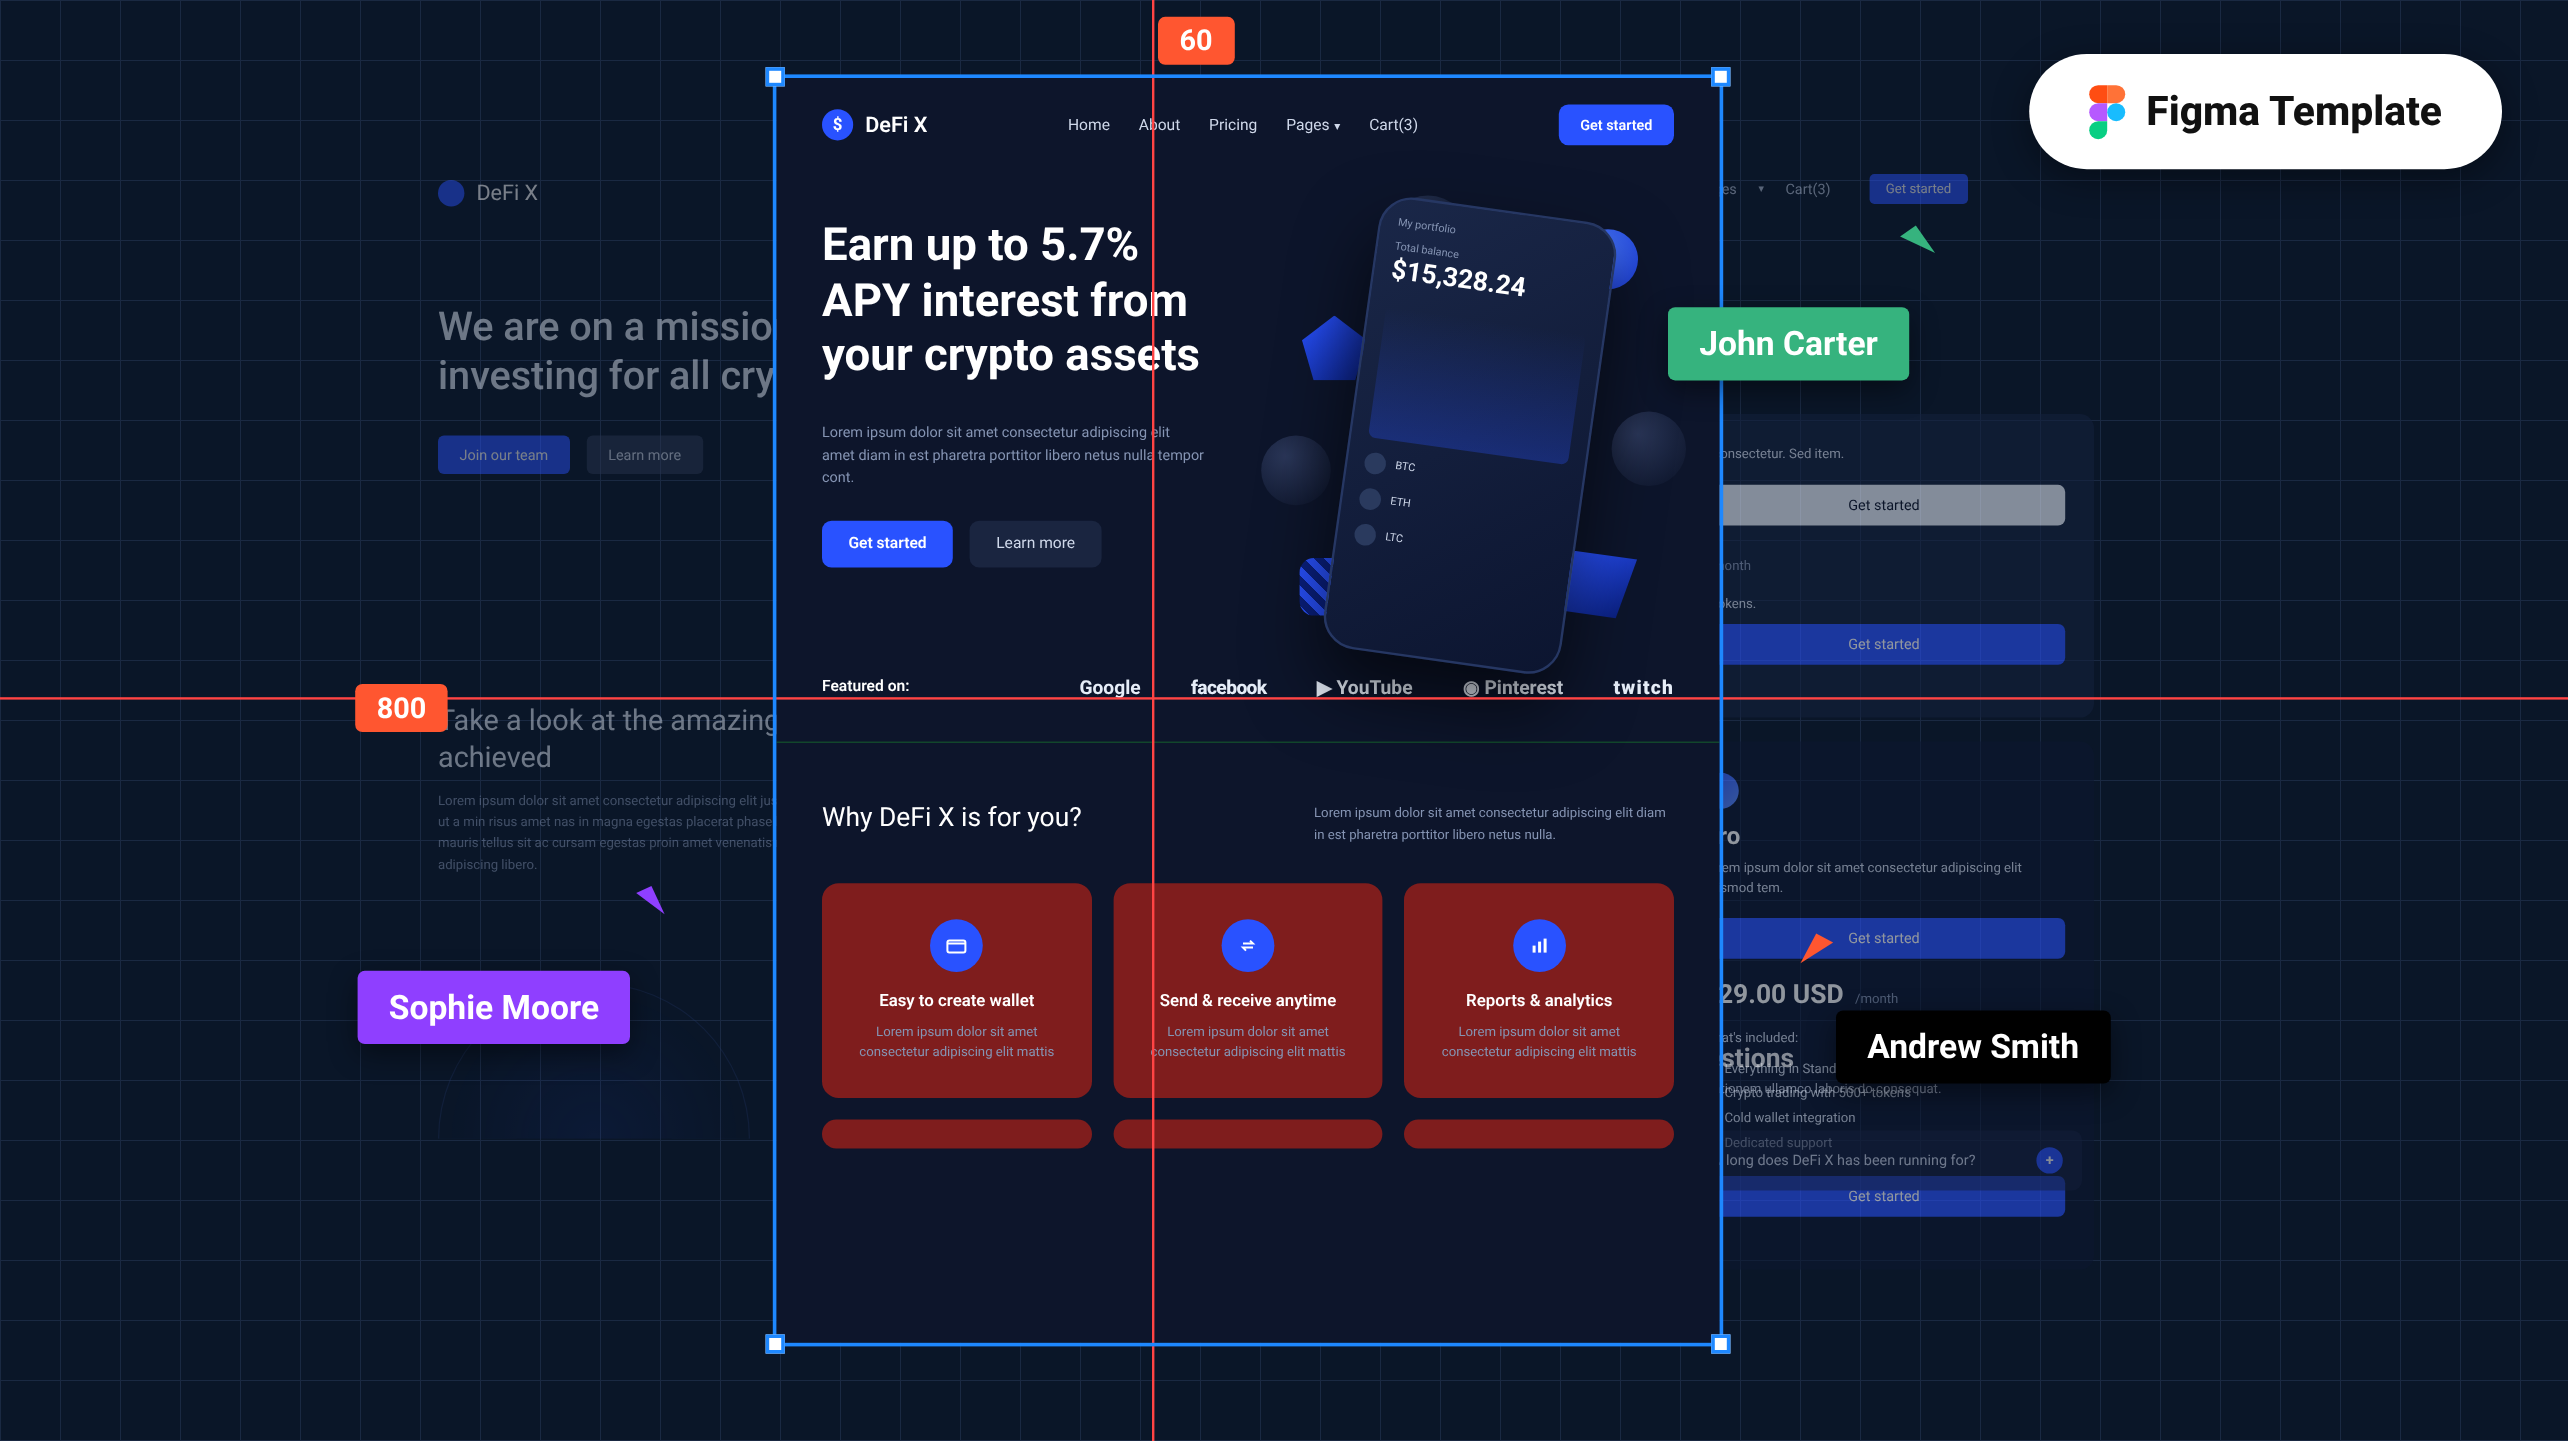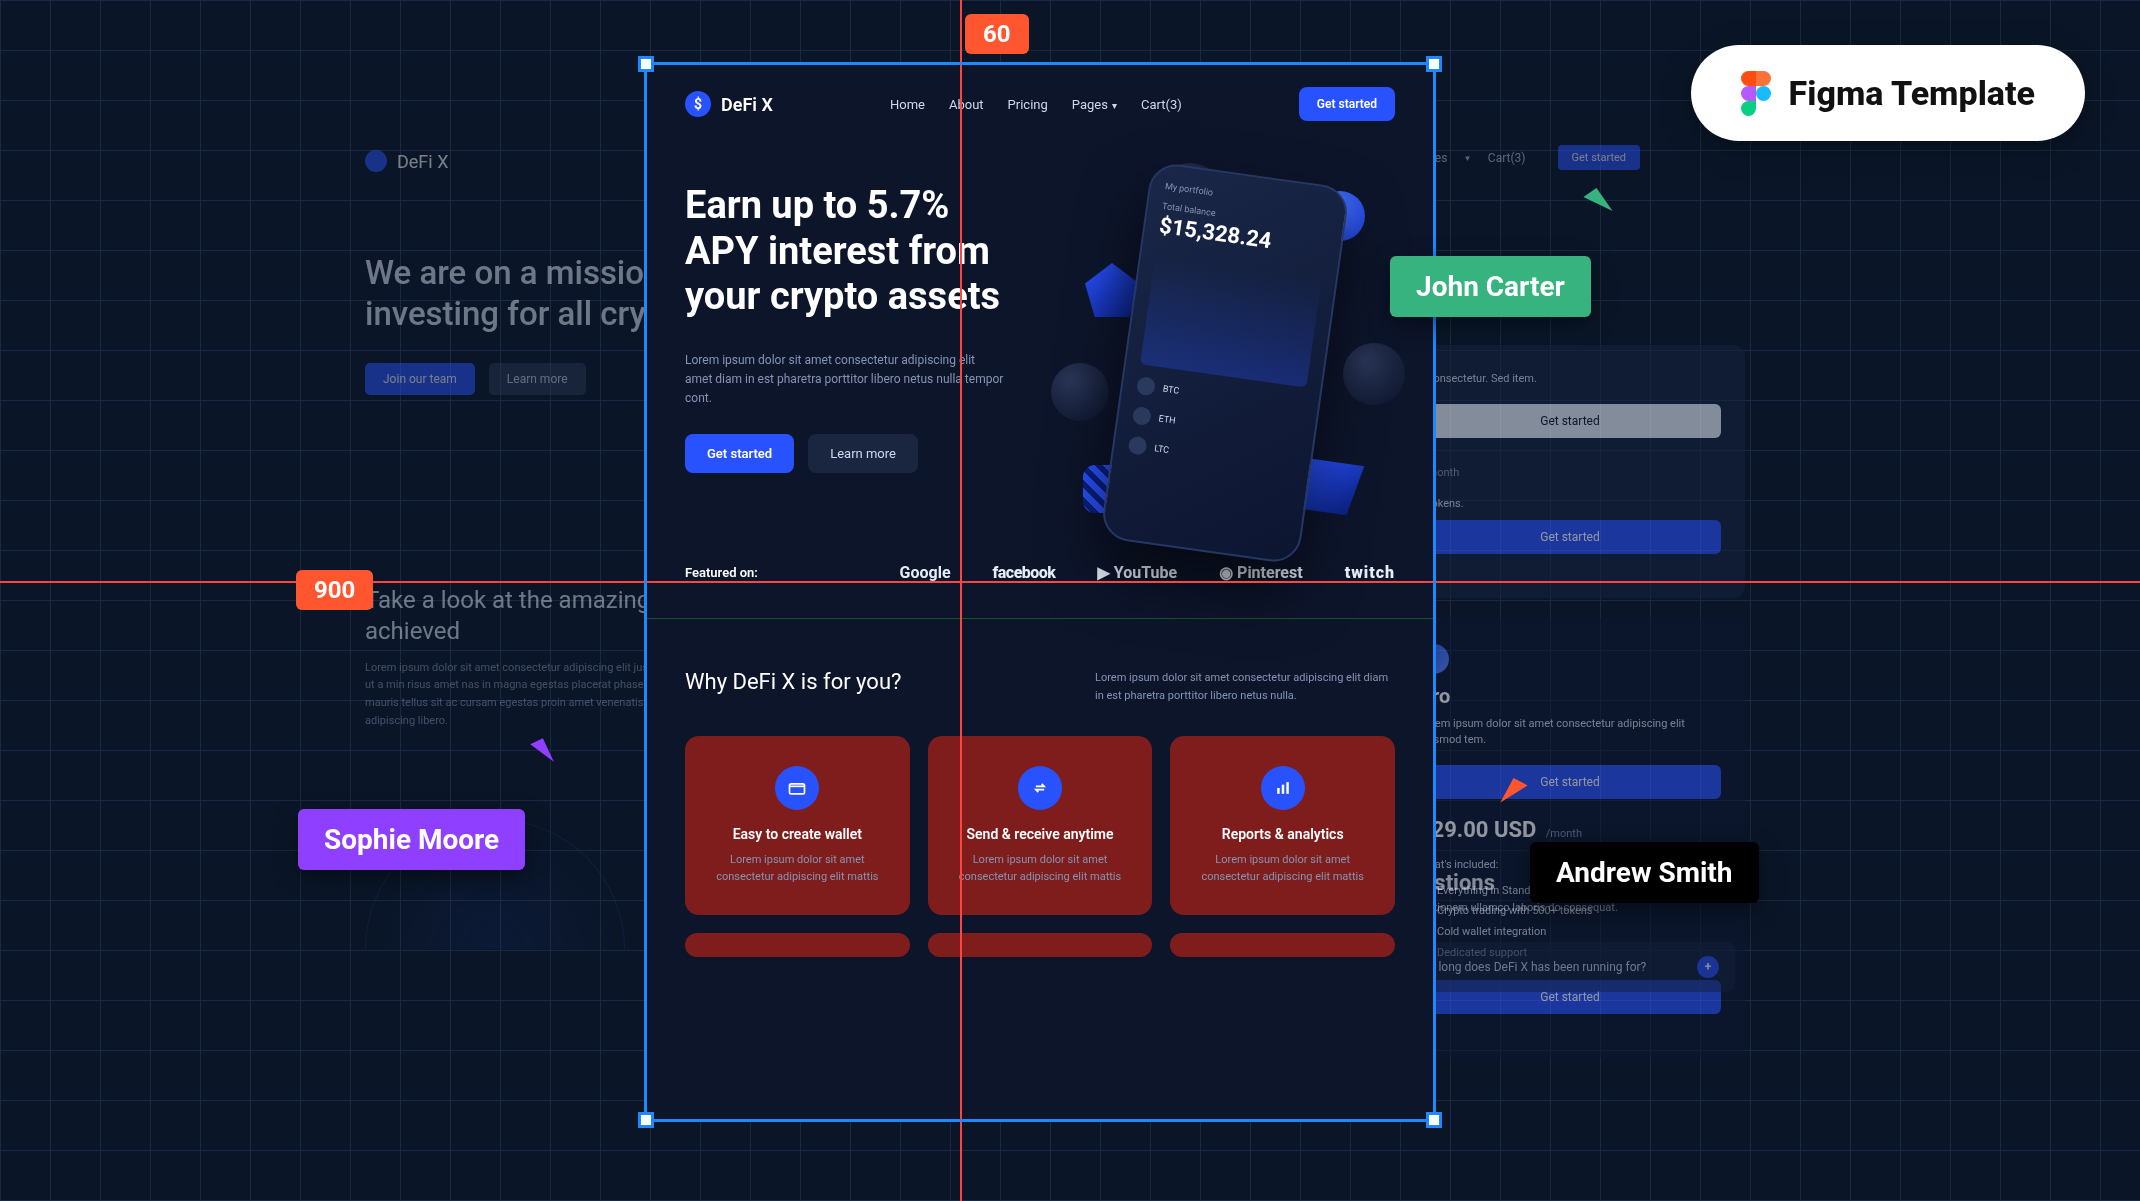--- a/index.html
+++ b/index.html
@@ -231,21 +231,21 @@
 .cards-row2 .card{height:24px;padding:12px;}
 </style>
 </head>
 <body>
 
 <div class="grid-bg"></div>
 
 <div class="ruler-v"></div>
 <div class="ruler-h"></div>
 <div class="ruler-label ruler-label-top">60</div>
-<div class="ruler-label ruler-label-left">900</div>
+<div class="ruler-label ruler-label-left">800</div>
 
 <div class="figma-badge">
   <div class="figma-logo">
     <span class="fl1"></span>
       <span class="fl2"></span>
       <span class="fl3"></span>
       <span class="fl4"></span>
       <span class="fl5"></span>
   </div>
   <span>Figma Template</span>

